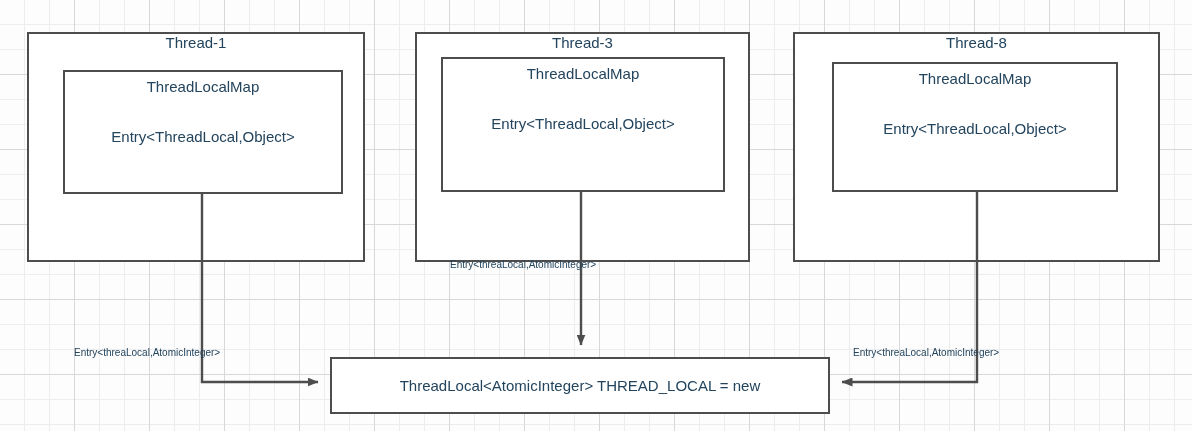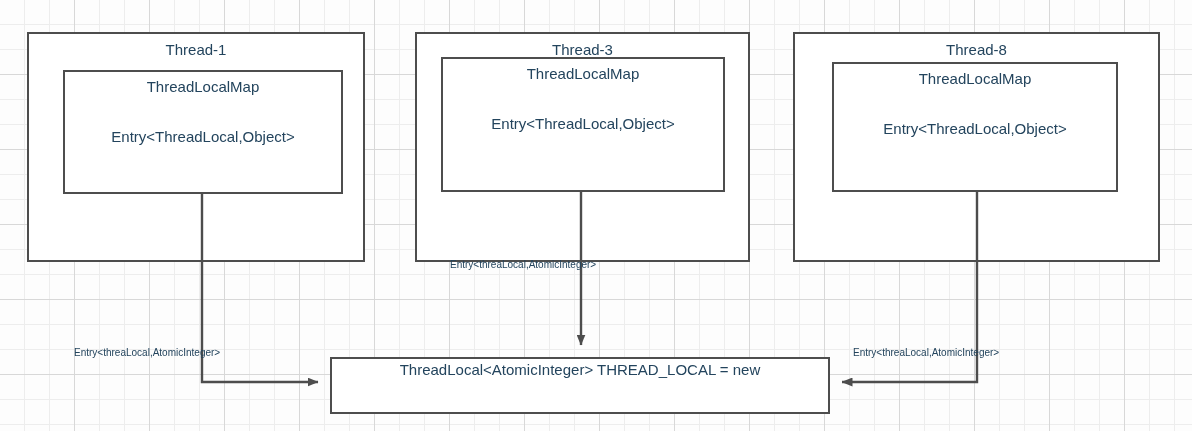--- a/index.html
+++ b/index.html
@@ -36,31 +36,31 @@
     white-space:nowrap;
   }
   .box-body{
     position:absolute;
     left:0;right:0;
     text-align:center;
     color:#23445d;
     font-size:15px;
     white-space:nowrap;
   }
-  .outer-title{top:7px;}
+  .outer-title{top:0;}
   .inner-title{top:6px;}
   .inner-body{top:56px;}
 
   .center-box{
     position:absolute;
     left:330px;top:357px;width:500px;height:57px;
     border:2px solid #4d4d4d;
     background:#ffffff;
     box-sizing:border-box;
-    display:flex;align-items:flex-start;justify-content:center;
+    display:flex;align-items:center;justify-content:center;
   }
   .center-text{
     text-align:center;
     color:#23445d;
     font-size:15px;
     line-height:21px;
     padding:0 8px;
   }
 
   svg.wires{

